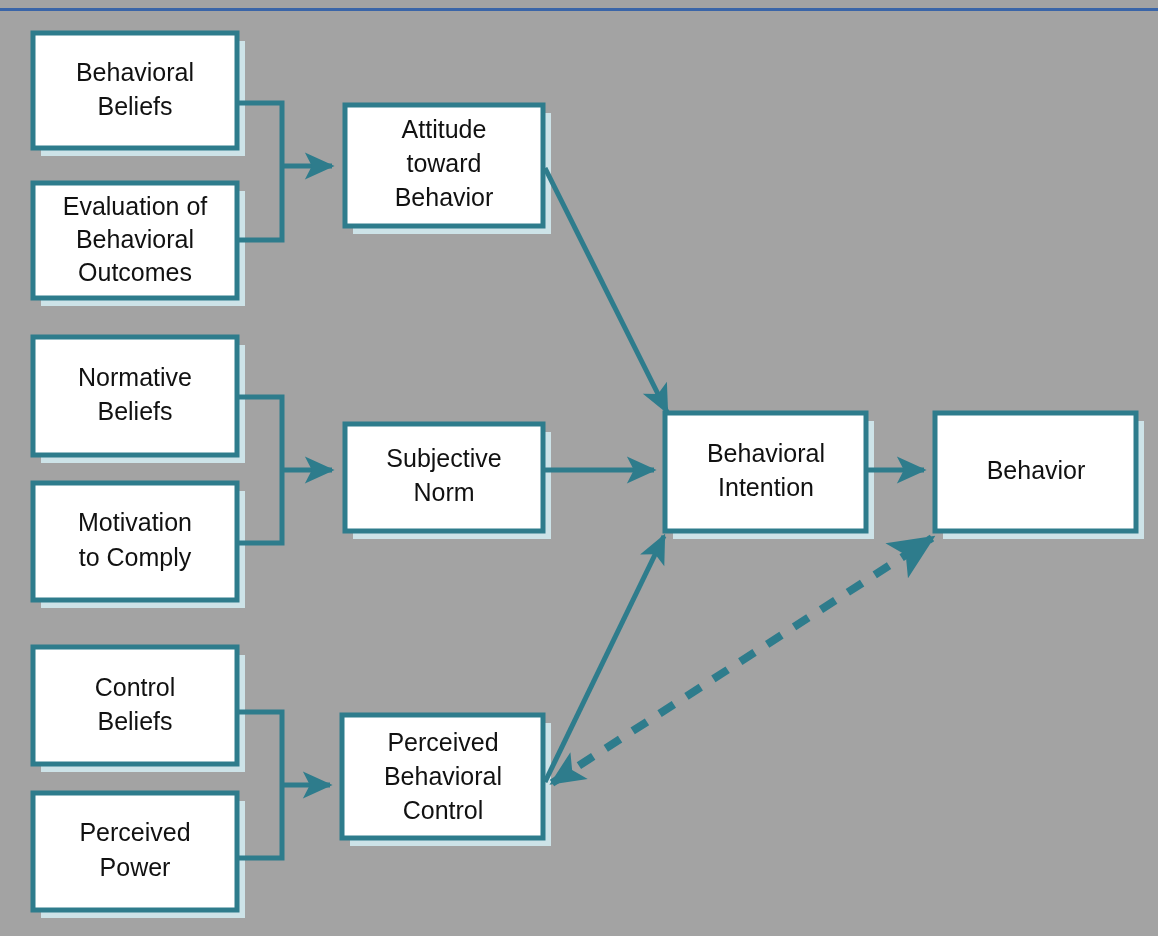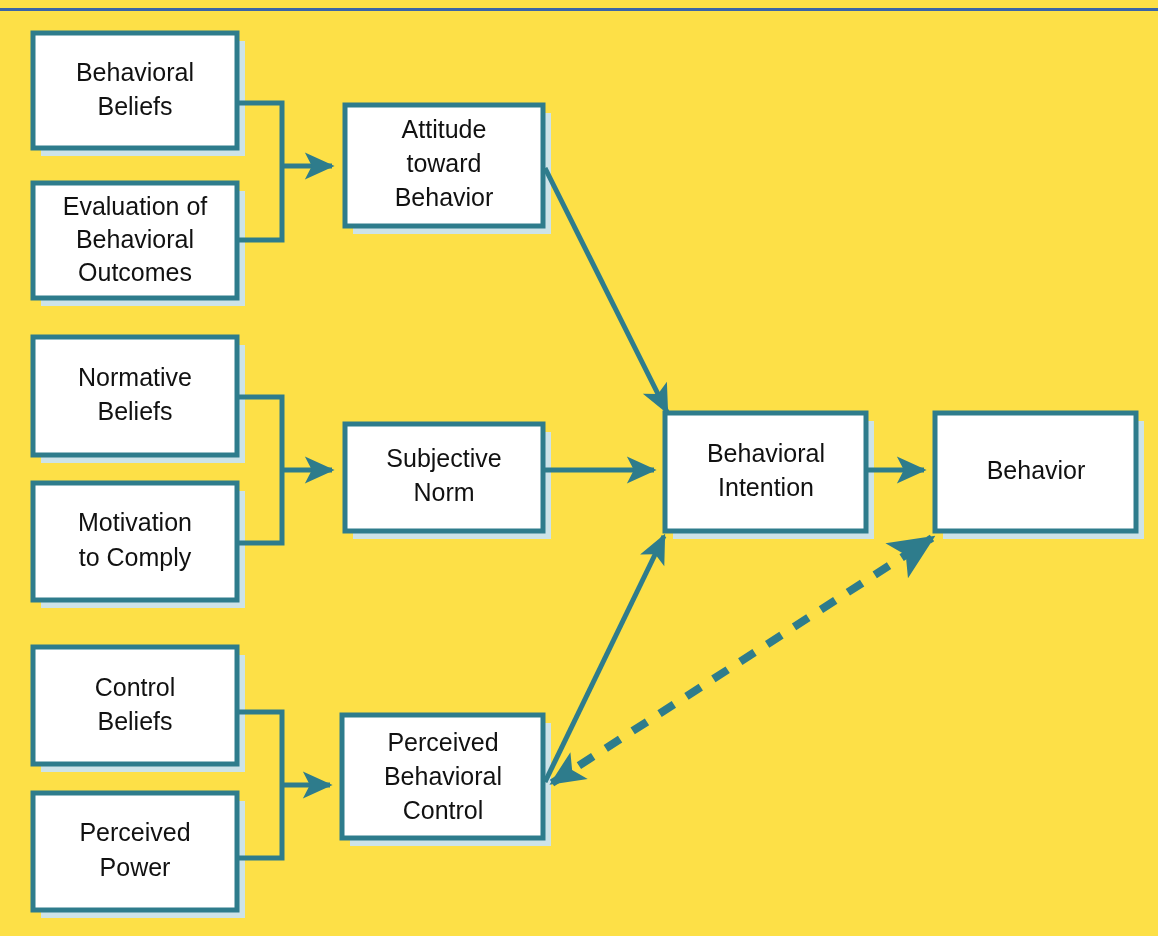--- a/index.html
+++ b/index.html
@@ -5,21 +5,21 @@
 <style>
   html, body {
     margin: 0;
     padding: 0;
     background: #ffffff;
   }
   #canvas {
     position: relative;
     width: 1158px;
     height: 936px;
-    background: #fde047;
+    background: #a3a3a3;
     overflow: hidden;
     font-family: "Liberation Sans", sans-serif;
   }
   #diagram-svg {
     position: absolute;
     left: 0;
     top: 0;
     width: 1170px;
     height: 936px;
   }

